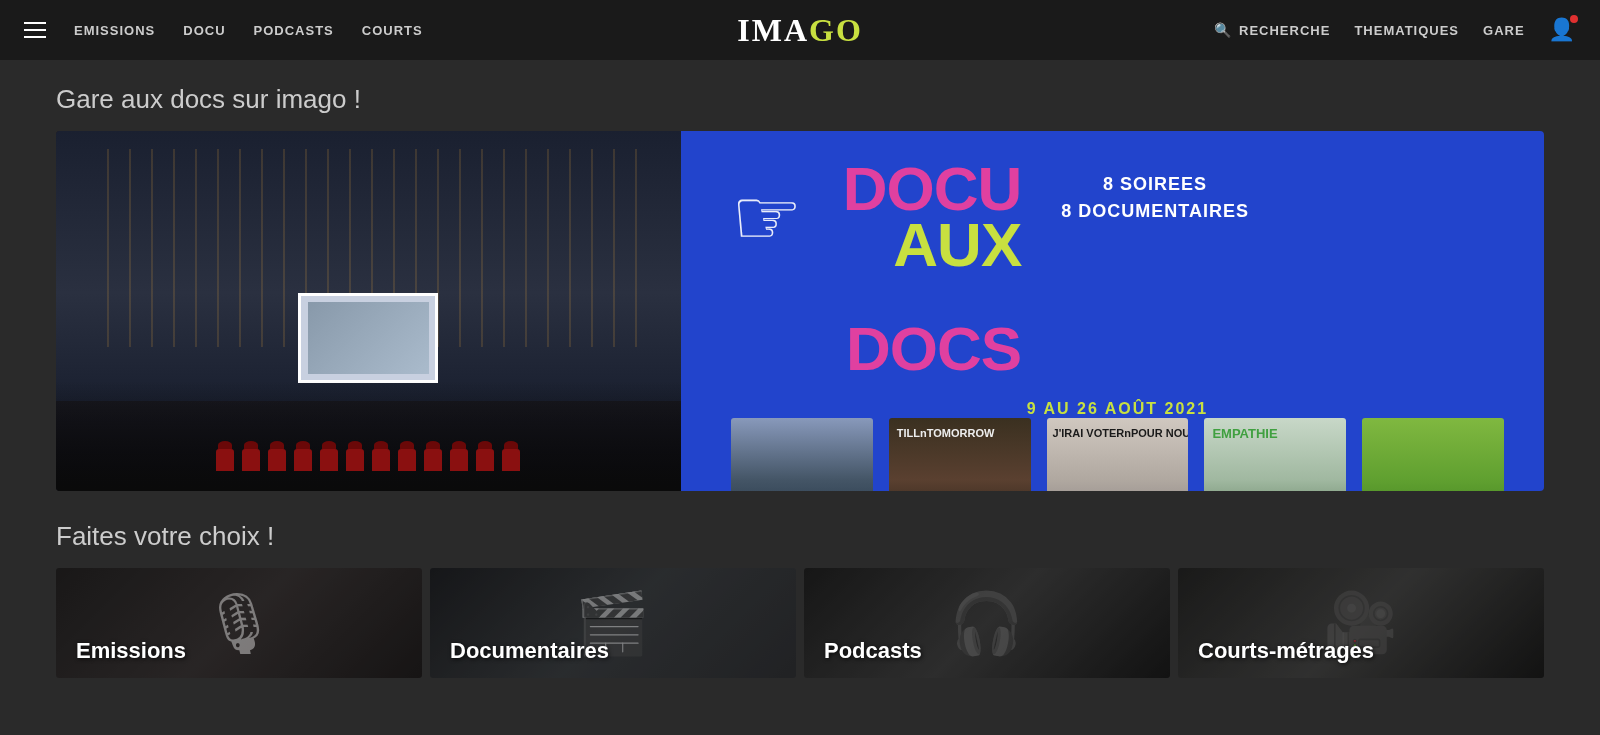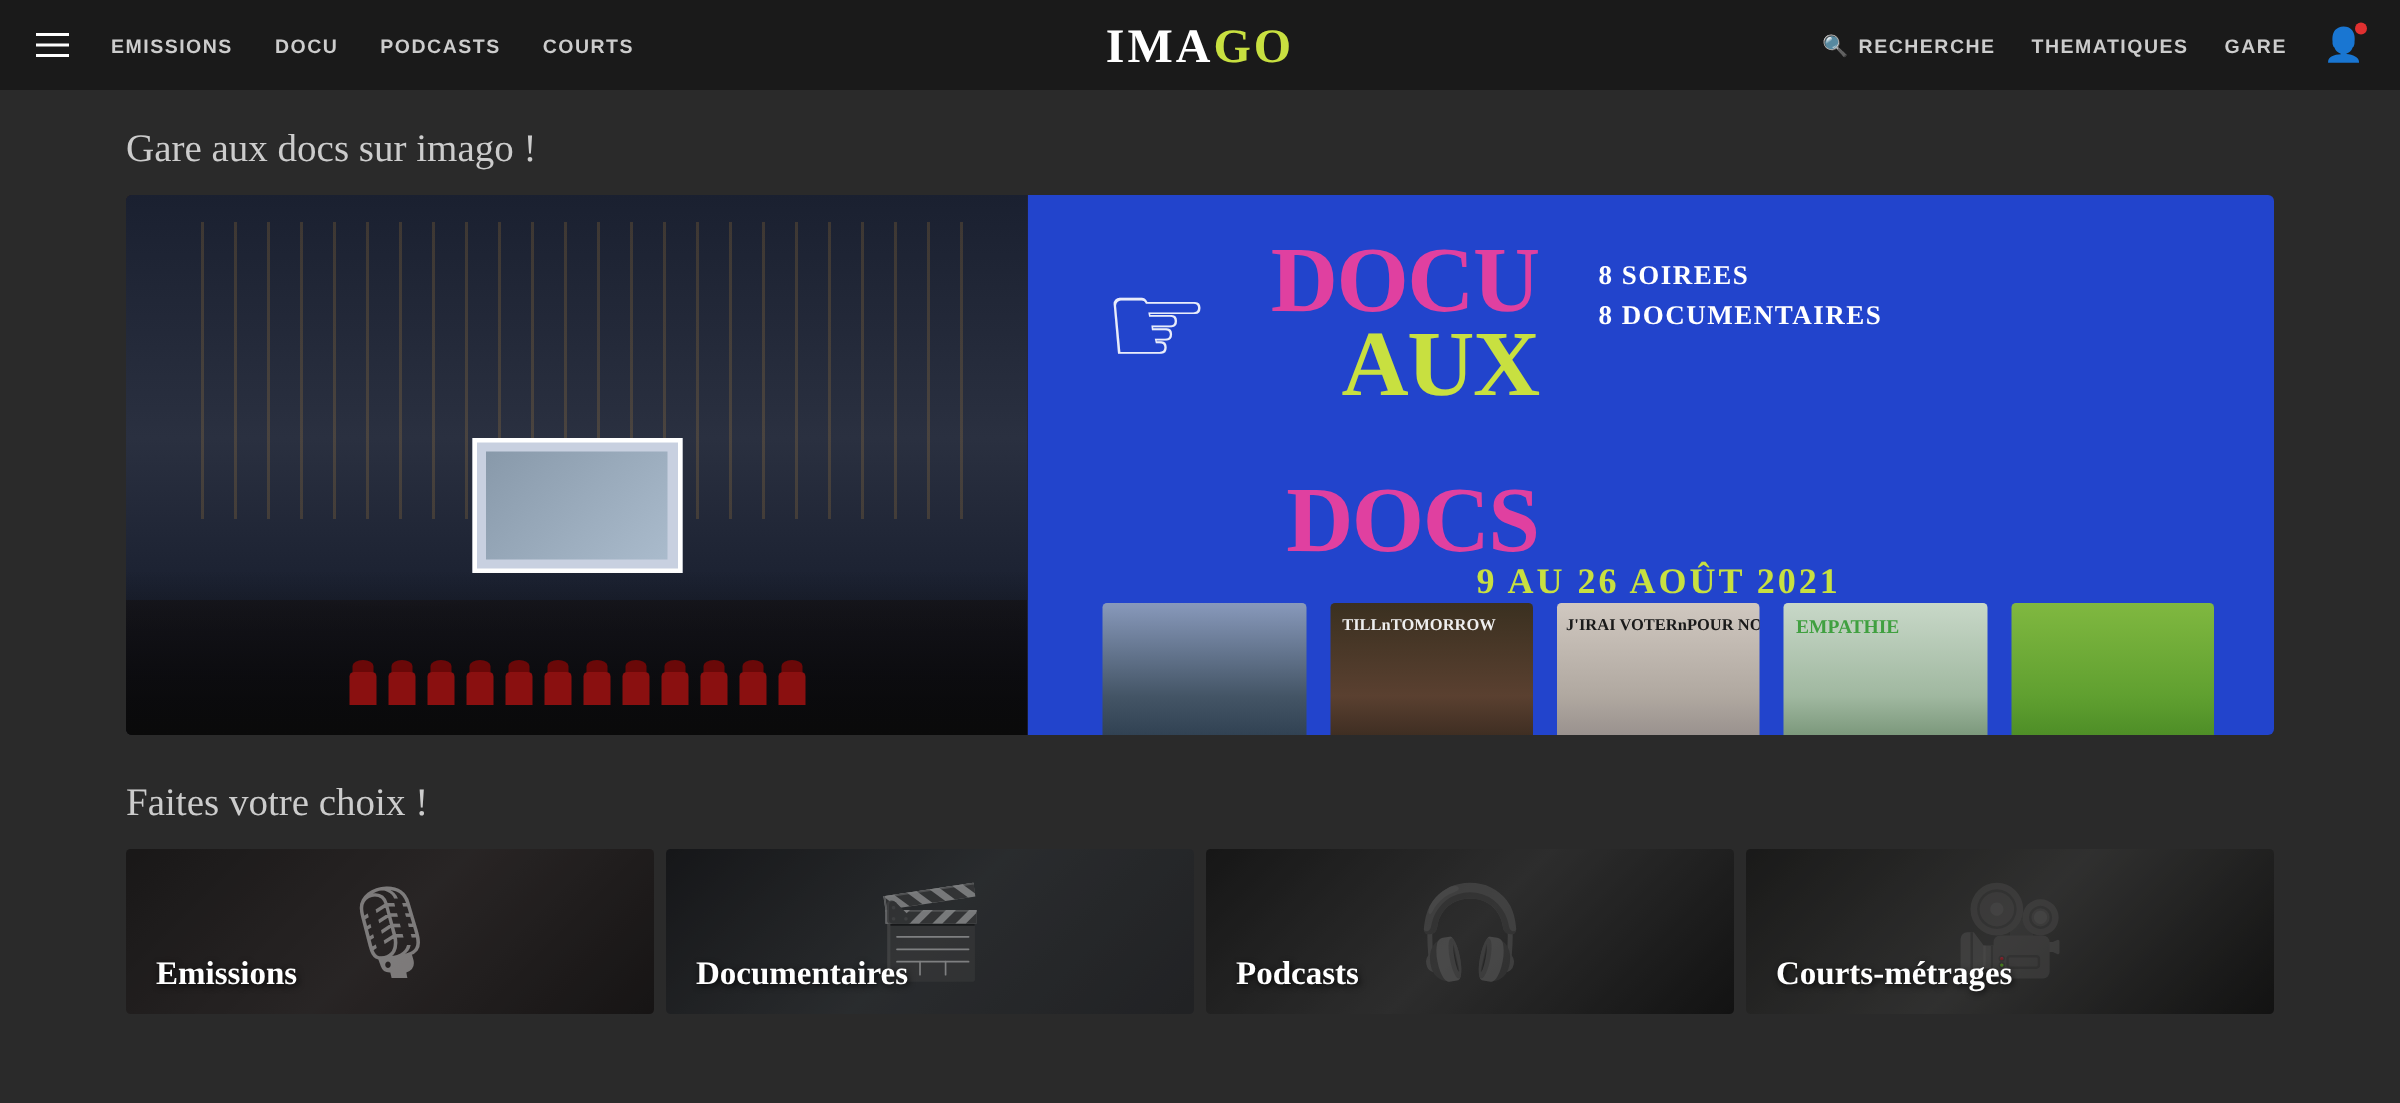--- a/index.html
+++ b/index.html
@@ -100,22 +100,21 @@
       height: 8px;
       background: #e03030;
       border-radius: 50%;
       position: absolute;
       top: -2px;
       right: -2px;
     }
 
     
     .main-content {
-      padding: 0 84px;
-      font-family: Liberation Serif, serif;
+      padding: 0 56px;
     }
 
     
     .section-title {
       font-size: 26px;
       font-weight: 400;
       color: #ccc;
       margin: 24px 0 16px 0;
     }
 
@@ -265,34 +264,34 @@
     }
     .docs-text {
       font-size: 62px;
       font-weight: 900;
       color: #e040a0;
       line-height: 0.9;
       letter-spacing: -1px;
       margin-top: 48px;
     }
     .soirees-info {
-      text-align: left;
+      text-align: center;
       color: #fff;
       font-size: 18px;
       font-weight: 700;
       line-height: 1.5;
       letter-spacing: 1px;
       margin-top: 10px;
     }
     .date-text {
       color: #c8e040;
-      font-size: 24px;
+      font-size: 16px;
       font-weight: 700;
       letter-spacing: 2px;
-      margin-top: 0;
+      margin-top: 24px;
       text-align: center;
     }
     .movie-posters {
       display: flex;
       gap: 16px;
       align-items: flex-end;
     }
     .poster {
       flex: 1;
       height: 155px;

